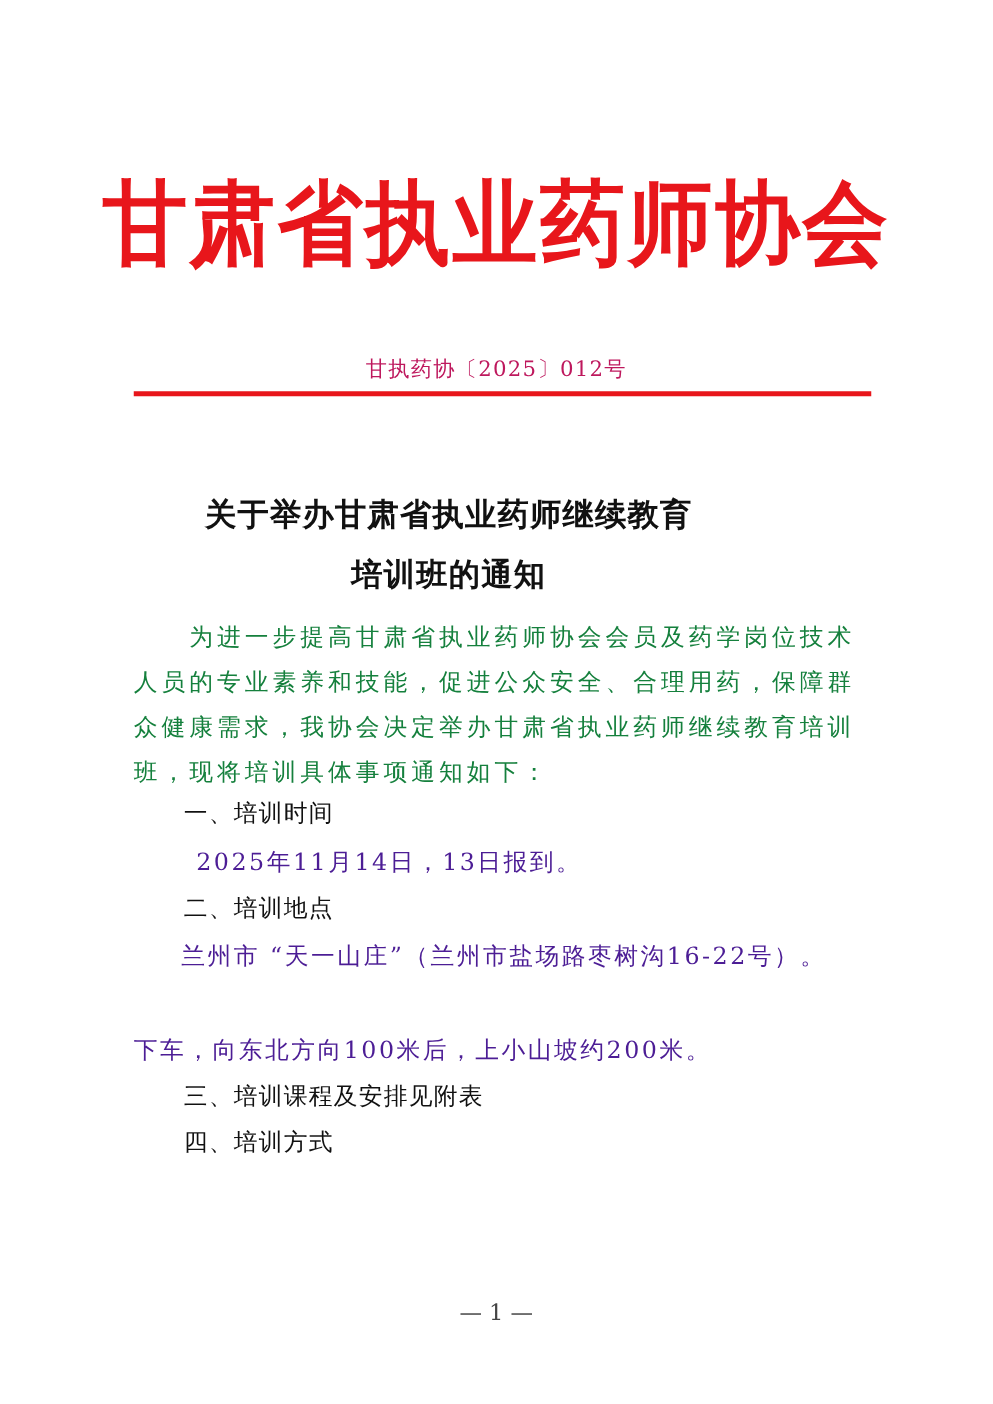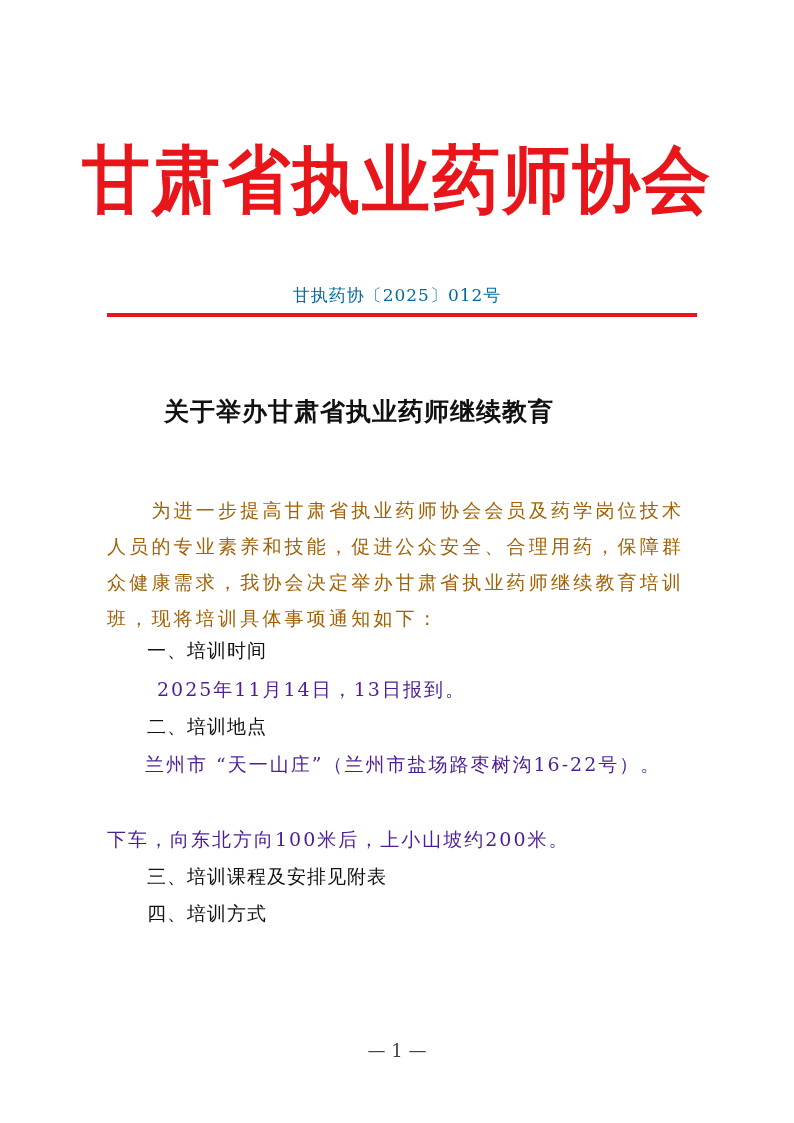--- a/index.html
+++ b/index.html
@@ -3,42 +3,43 @@
 <meta charset="utf-8">
 <style>
   html, body { margin: 0; padding: 0; background: #ffffff; }
   body { width: 794px; height: 1123px; position: relative; overflow: hidden;
          font-family: "DejaVu Serif", serif; color: #222; }
   .page { position: absolute; left: 0; top: 0; width: 794px; height: 1123px; padding-left: 11px; }
   .org-title { position: absolute; left: 0; top: 140px; width: 794px; text-align: center;
                font-family: "DejaVu Sans", sans-serif; font-weight: bold; color: #e8161b;
                font-size: 68px; letter-spacing: 2px; line-height: 80px; transform: scaleY(1.08); }
   .doc-number { position: absolute; left: 0; top: 284px; width: 794px; text-align: center;
-                font-size: 17px; color: #0369a1; letter-spacing: 1px; }
+                font-size: 17px; color: #be185d; letter-spacing: 1px; }
   .red-rule { position: absolute; left: 107px; top: 313px; width: 590px; height: 4px; background: #e8161b; }
   .notice-title { position: absolute; left: 0; width: 718px; text-align: center;
                   font-family: "DejaVu Serif", serif; font-weight: bold; font-size: 25px; color: #111; letter-spacing: 1px; }
   .t1 { top: 395px; }
   .t2 { top: 443px; }
   .para { position: absolute; left: 107px; width: 590px; font-size: 19px; line-height: 36px;
-          color: #a16207; letter-spacing: 3.2px; }
+          color: #15803d; letter-spacing: 3.2px; }
   .heading { position: absolute; left: 147px; font-family: "DejaVu Sans", sans-serif; font-weight: normal;
              font-size: 19px; color: #111; letter-spacing: 1px; }
   .line { position: absolute; font-size: 19px; color: #4c1d95; letter-spacing: 2px; white-space: nowrap; }
   .footer { position: absolute; left: 0; top: 1040px; width: 794px; text-align: center; font-size: 18px; color: #444; }
 </style>
 </head>
 <body>
 
 <div class="page">
   <div class="org-title">甘肃省执业药师协会</div>
   <div class="doc-number">甘执药协〔2025〕012号</div>
   <div class="red-rule"></div>
 
   <div class="notice-title t1">关于举办甘肃省执业药师继续教育</div>
+  <div class="notice-title t2">培训班的通知</div>
 
   <div class="para" style="top:492px;">　　为进一步提高甘肃省执业药师协会会员及药学岗位技术人员的专业素养和技能，促进公众安全、合理用药，保障群众健康需求，我协会决定举办甘肃省执业药师继续教育培训班，现将培训具体事项通知如下：</div>
 
   <div class="heading" style="top:638px;">一、培训时间</div>
   <div class="line" style="left:157px; top:677px;">2025年11月14日，13日报到。</div>
 
   <div class="heading" style="top:714px;">二、培训地点</div>
   <div class="line" style="left:145px; top:752px;">兰州市 “天一山庄”（兰州市盐场路枣树沟16-22号）。</div>
   <div class="line" style="left:107px; top:827px;">下车，向东北方向100米后，上小山坡约200米。</div>
 

